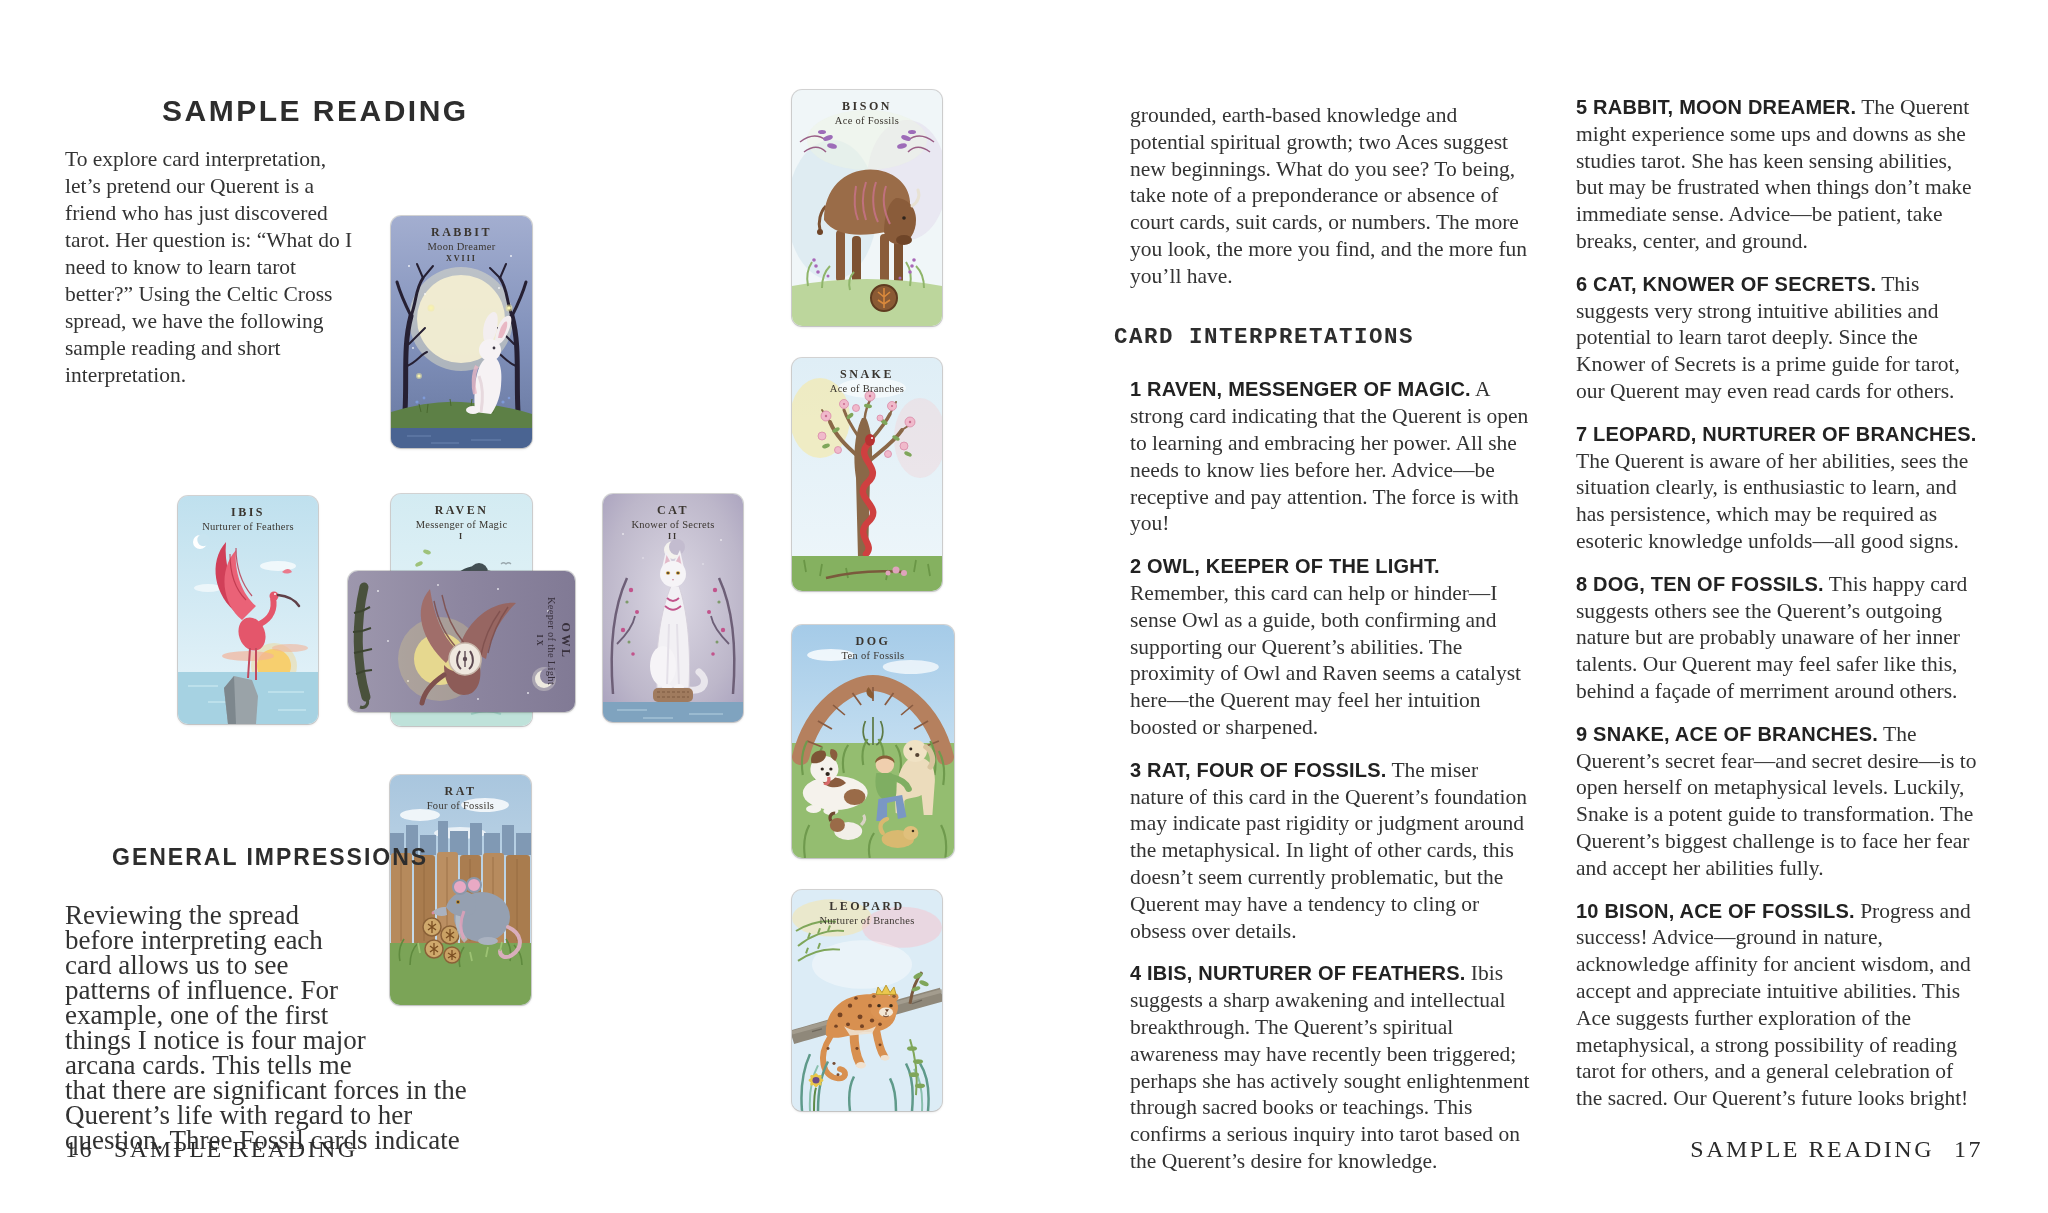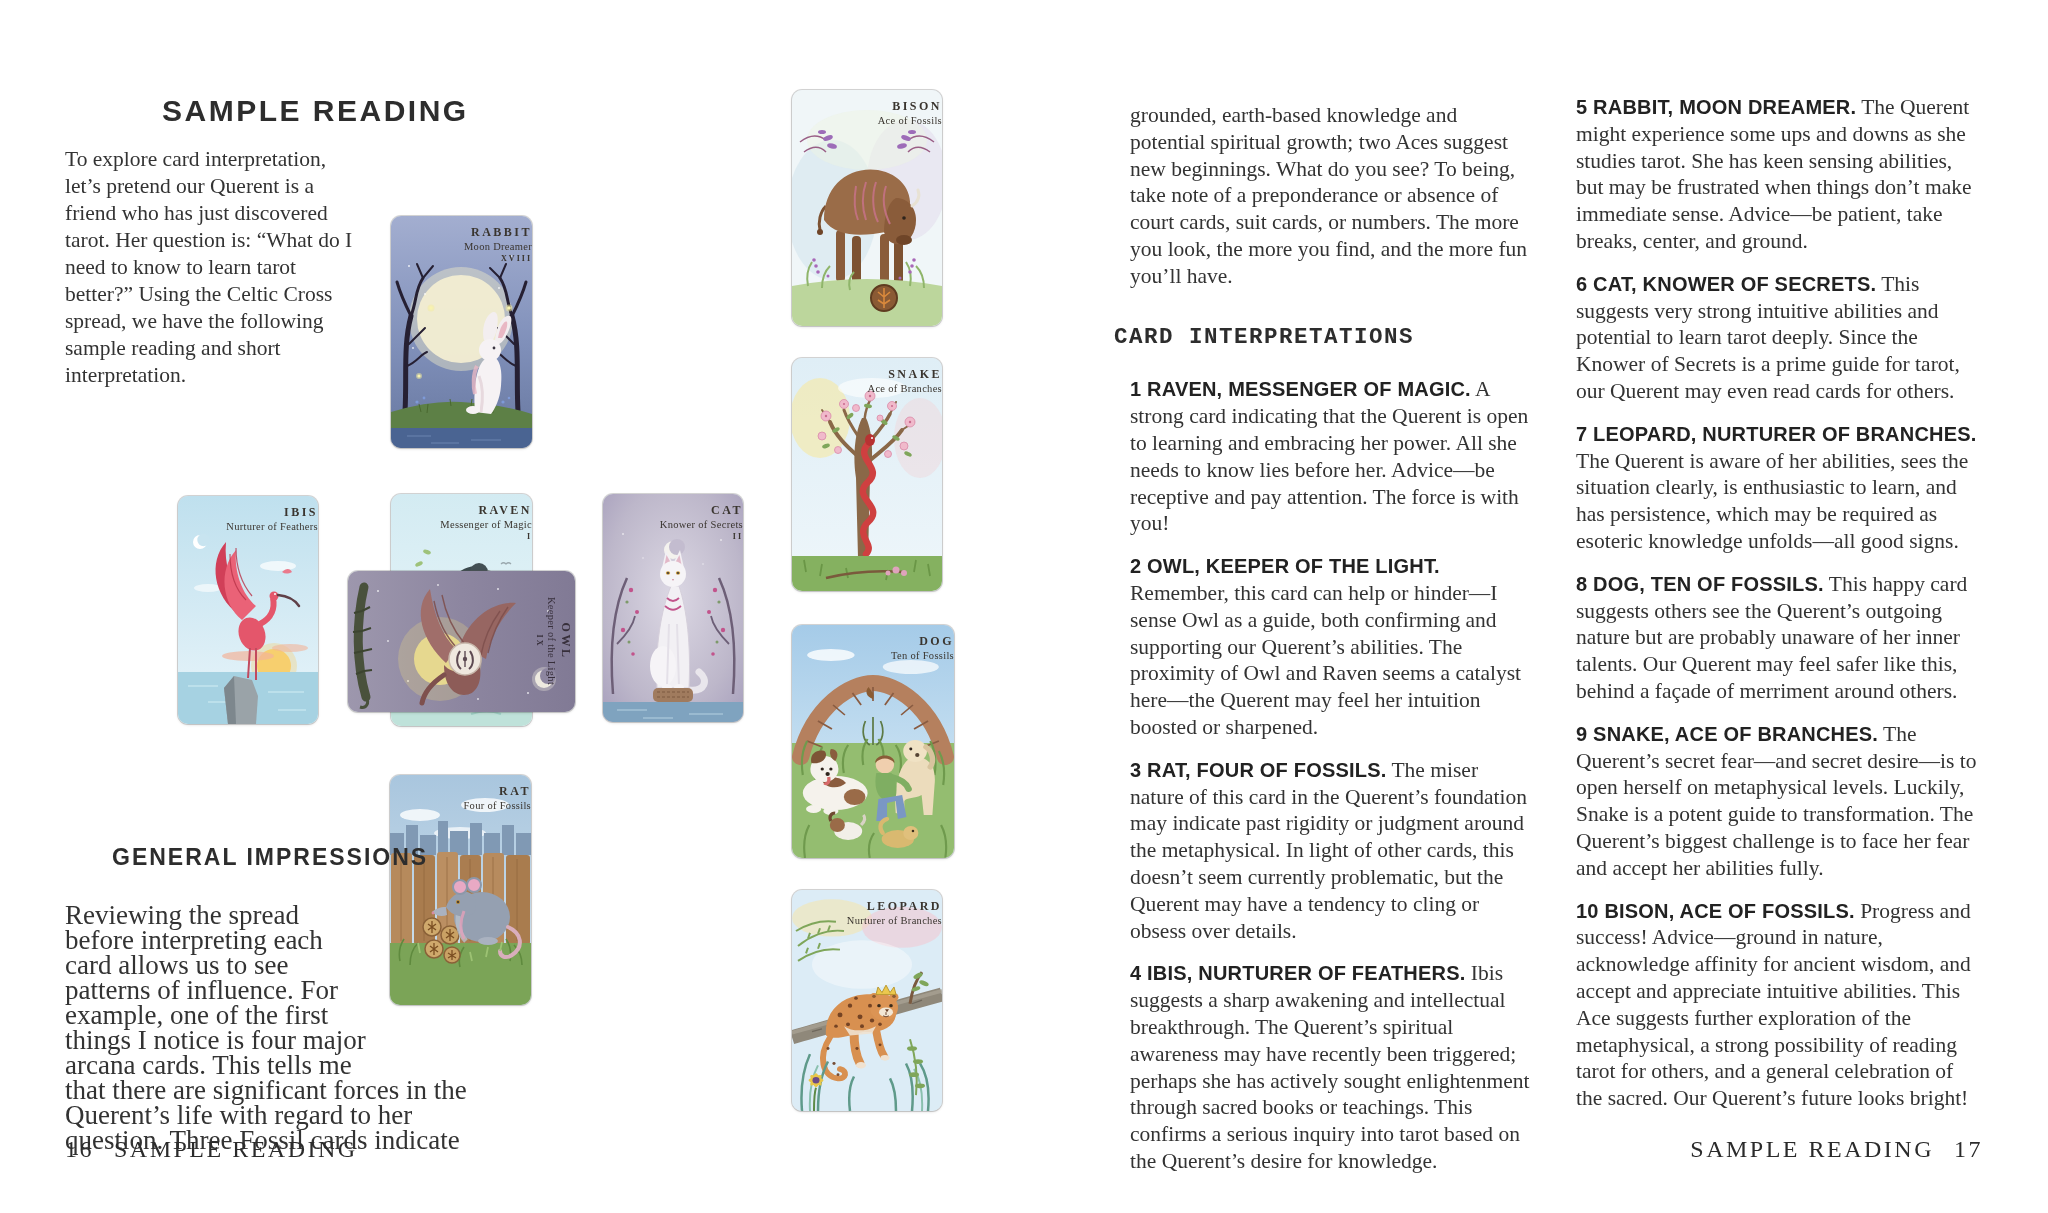--- a/index.html
+++ b/index.html
@@ -25,21 +25,21 @@
   
   .footer{top:1136px;font-size:24px;letter-spacing:2.5px;color:#2b2b2b}
   .footer-left{left:65px}
   .footer-right{right:65px;text-align:center}
   .footer span{margin-right:20px}
   .footer-right span{margin-right:0;margin-left:20px}
   
   .card{position:absolute;border-radius:10px;overflow:hidden;background:#dfe8ee;
         box-shadow:0 0 0 1px rgba(90,90,90,0.25), 0 1px 3px rgba(0,0,0,0.15)}
   .scene{position:absolute;inset:0;width:100%;height:100%;display:block}
-  .ct{position:absolute;top:9px;left:0;right:0;text-align:right;color:#3a352f}
+  .ct{position:absolute;top:9px;left:0;right:0;text-align:center;color:#3a352f}
   .ct-name{font-size:12px;letter-spacing:2.5px;font-weight:600}
   .ct-sub{font-size:10.5px;letter-spacing:0.3px;margin-top:1px}
   .ct-num{font-size:8px;letter-spacing:2px;font-weight:700;margin-top:2px}
   .ct-rot{position:absolute;left:142px;top:42px;width:110px;height:56px;text-align:center;
           transform:rotate(90deg);color:#372f3b}
   .z1{z-index:1}.z2{z-index:2}
 </style>
 </head>
 <body>
 

